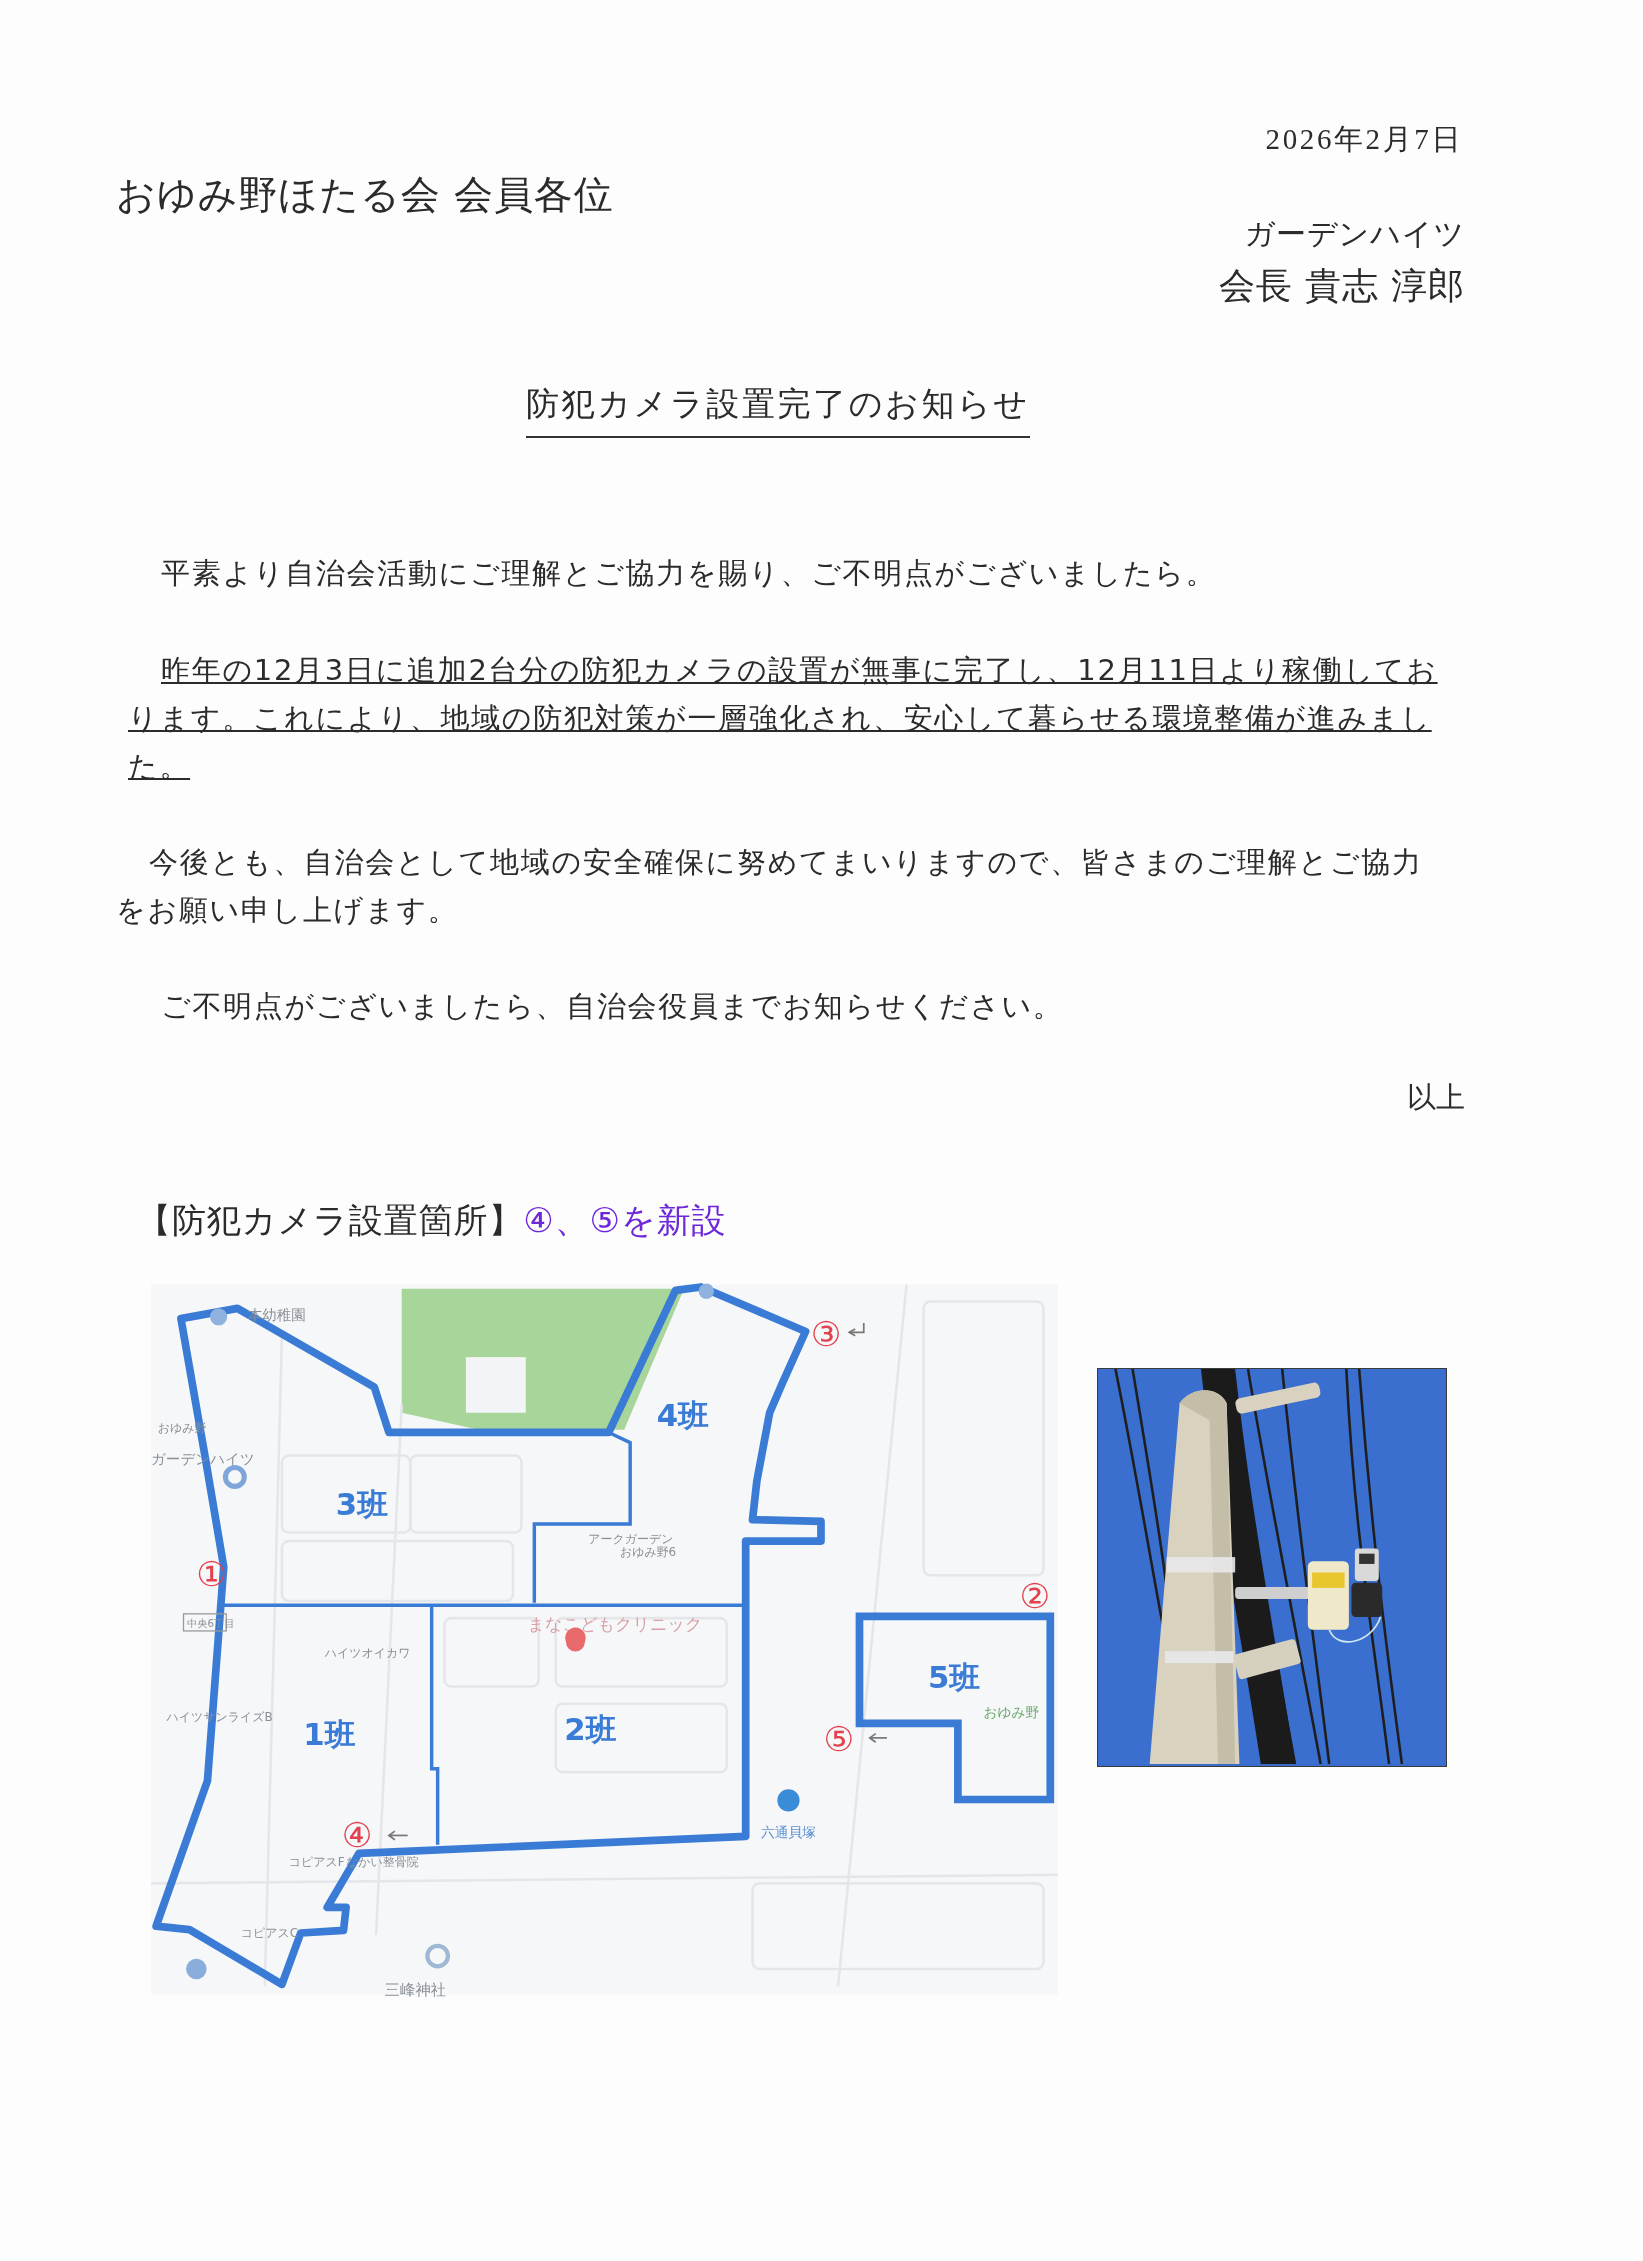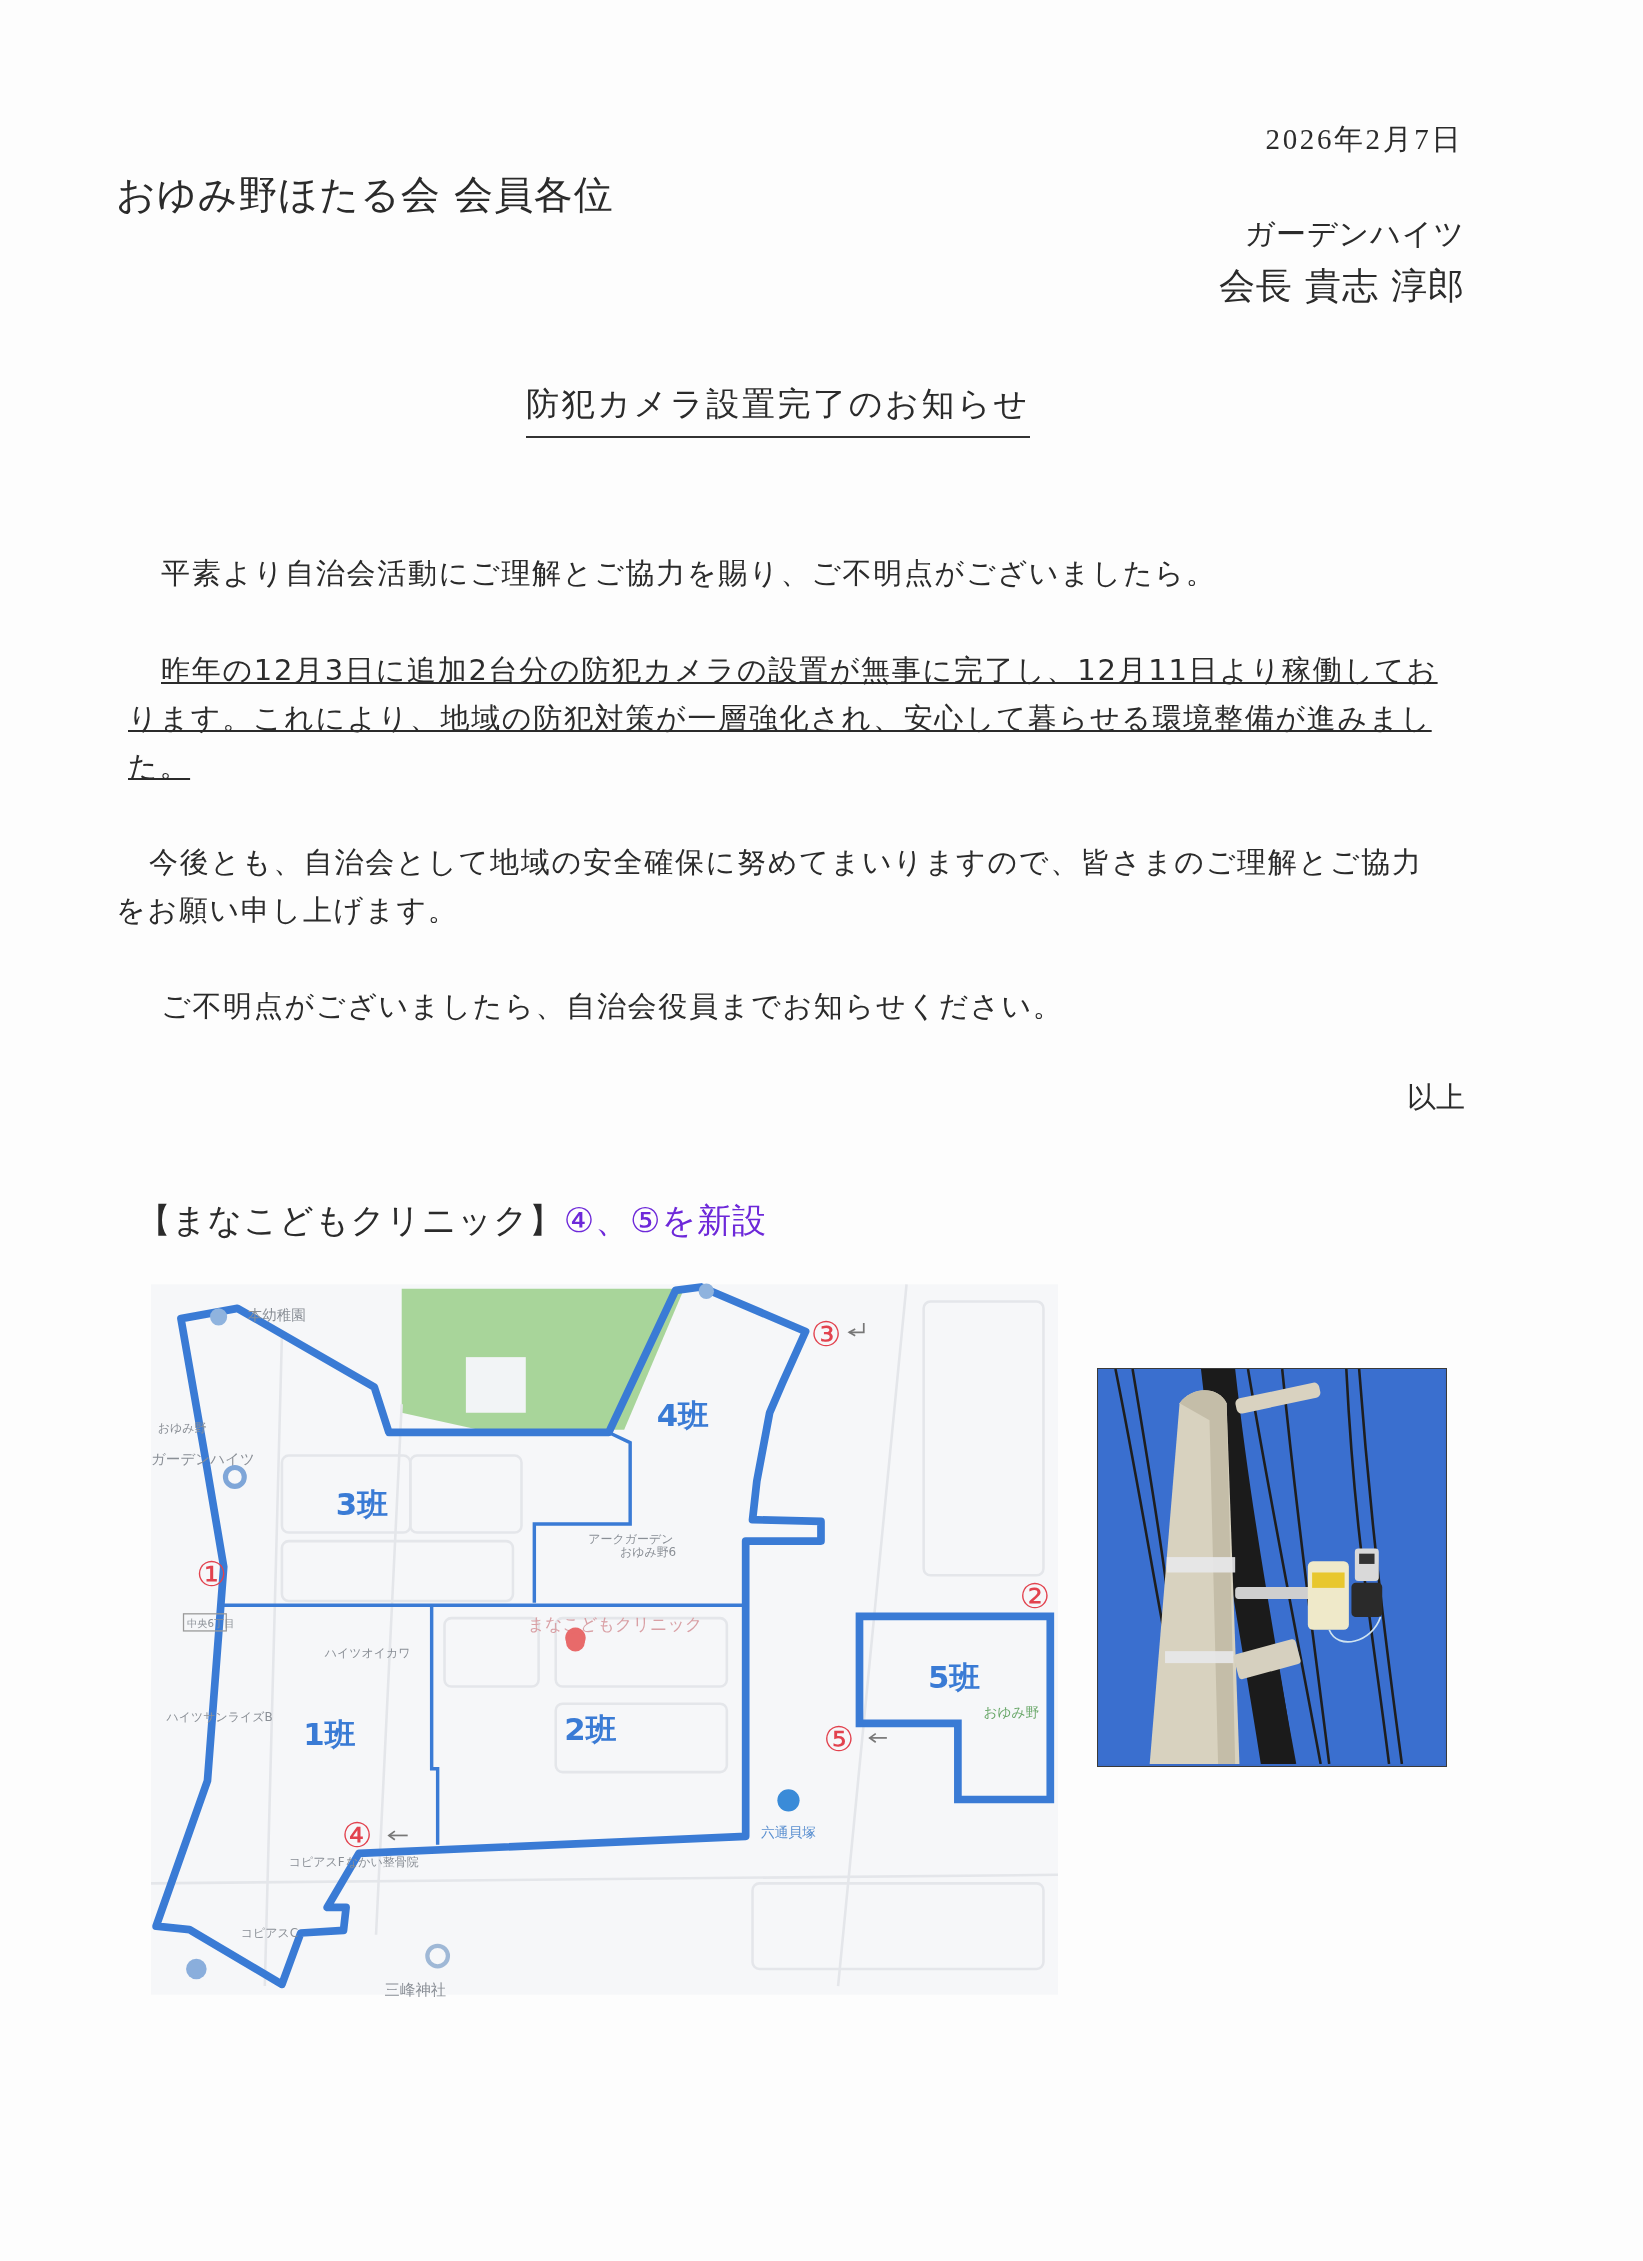--- a/index.html
+++ b/index.html
@@ -48,21 +48,21 @@
 
 <div id="title" class="abs gothic">防犯カメラ設置完了のお知らせ</div>
 
 <div id="para1" class="abs gothic body-text">平素より自治会活動にご理解とご協力を賜り、ご不明点がございましたら。</div>
 <div id="para2" class="abs gothic body-text">昨年の12月3日に追加2台分の防犯カメラの設置が無事に完了し、12月11日より稼働しております。これにより、地域の防犯対策が一層強化され、安心して暮らせる環境整備が進みました。</div>
 <div id="para3" class="abs gothic body-text">今後とも、自治会として地域の安全確保に努めてまいりますので、皆さまのご理解とご協力をお願い申し上げます。</div>
 <div id="para4" class="abs gothic body-text">ご不明点がございましたら、自治会役員までお知らせください。</div>
 <div id="closing" class="abs gothic">以上</div>
 
 <div id="section-heading" class="abs gothic">
-  <span>【まなこどもクリニック】</span><span class="note">④、⑤を新設</span>
+  <span>【防犯カメラ設置箇所】</span><span class="note">④、⑤を新設</span>
 </div>
 
 <div id="map">
   <svg width="907" height="719" viewBox="177 1495 1060 840" xmlns="http://www.w3.org/2000/svg">
     <rect x="177" y="1500" width="1060" height="830" fill="#f6f7f9"></rect>
 
     <path d="M470,1505 L800,1505 L730,1670 L560,1670 L470,1650 Z" fill="#a8d59a"></path>
     <rect x="545" y="1585" width="70" height="65" fill="#f2f4f6"></rect>
 
     <g stroke="#e4e6ea" stroke-width="3" fill="none">

